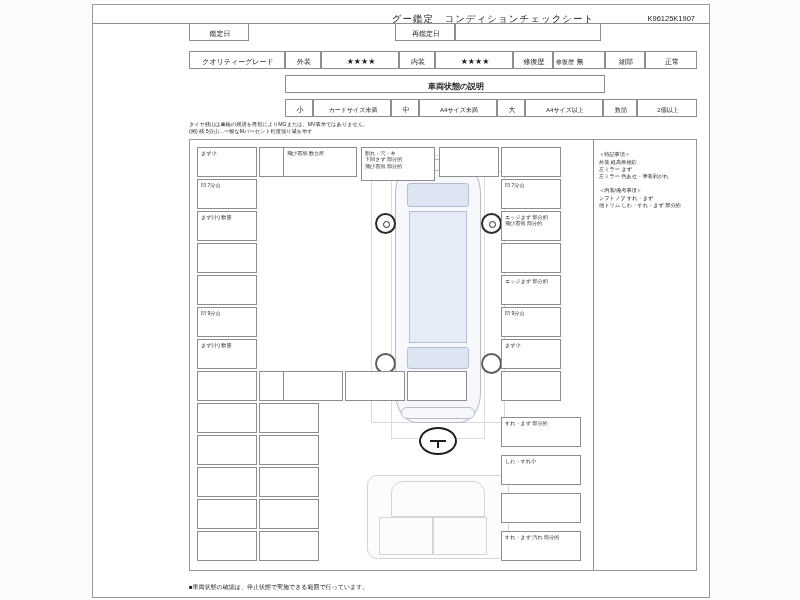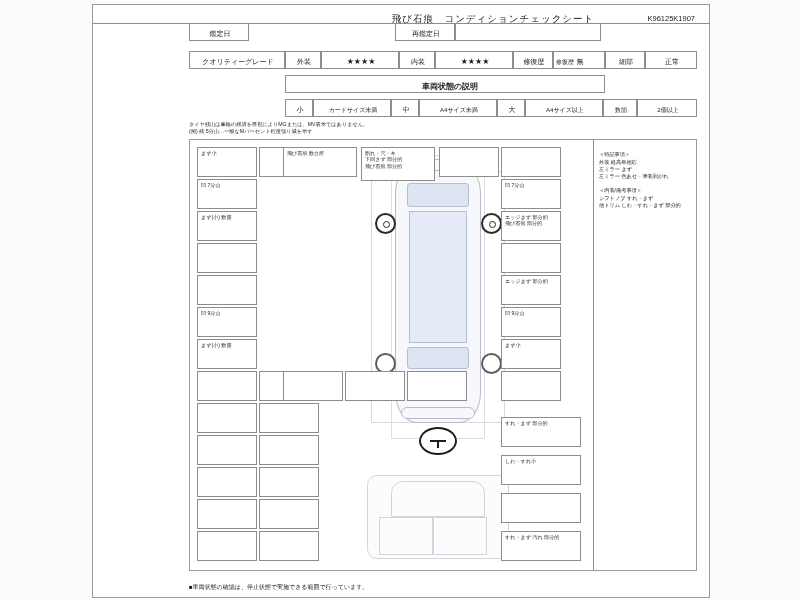--- a/index.html
+++ b/index.html
@@ -52,21 +52,21 @@
 <body>
 
 <div id="page">
 
   <div class="side-left"></div>
   <div class="side-right"></div>
 
   <div class="sheet">
 
     <div class="title">
-      <span>飛び石痕　コンディションチェックシート</span>
+      <span>グー鑑定　コンディションチェックシート</span>
     </div>
     <div class="docno">K96125K1907</div>
     <div class="ln hl" style="left:0;top:18px;width:616px;"></div>
 
     <div class="cell" style="left:96px;top:18px;width:60px;height:18px;">
       <div class="txt t7 ctr" style="left:0;top:5px;width:60px;">鑑定日</div>
     </div>
     <div class="cell" style="left:302px;top:18px;width:60px;height:18px;">
       <div class="txt t7 ctr" style="left:0;top:5px;width:60px;">再鑑定日</div>
     </div>
@@ -97,21 +97,21 @@
       <div class="txt t6" style="left:2px;top:5.5px;">修復歴</div>
     </div>
     <div class="cell" style="left:512px;top:46px;width:40px;height:18px;">
       <div class="txt t7 ctr" style="left:0;top:5px;width:40px;">細部</div>
     </div>
     <div class="cell" style="left:552px;top:46px;width:52px;height:18px;">
       <div class="txt t7 ctr" style="left:0;top:5px;width:52px;">正常</div>
     </div>
 
     <div class="cell" style="left:192px;top:70px;width:320px;height:18px;">
-      <div class="txt t8 ctr bold" style="left:4px;top:5px;width:320px;">車両状態の説明</div>
+      <div class="txt t8 ctr bold" style="left:10px;top:5px;width:320px;">車両状態の説明</div>
     </div>
 
     <div class="cell" style="left:192px;top:94px;width:28px;height:18px;">
       <div class="txt t7 ctr" style="left:0;top:5px;width:28px;">小</div>
     </div>
     <div class="cell" style="left:220px;top:94px;width:78px;height:18px;">
       <div class="txt t6 ctr" style="left:0;top:6px;width:78px;">カードサイズ未満</div>
     </div>
     <div class="cell" style="left:298px;top:94px;width:28px;height:18px;">
       <div class="txt t7 ctr" style="left:0;top:5px;width:28px;">中</div>

